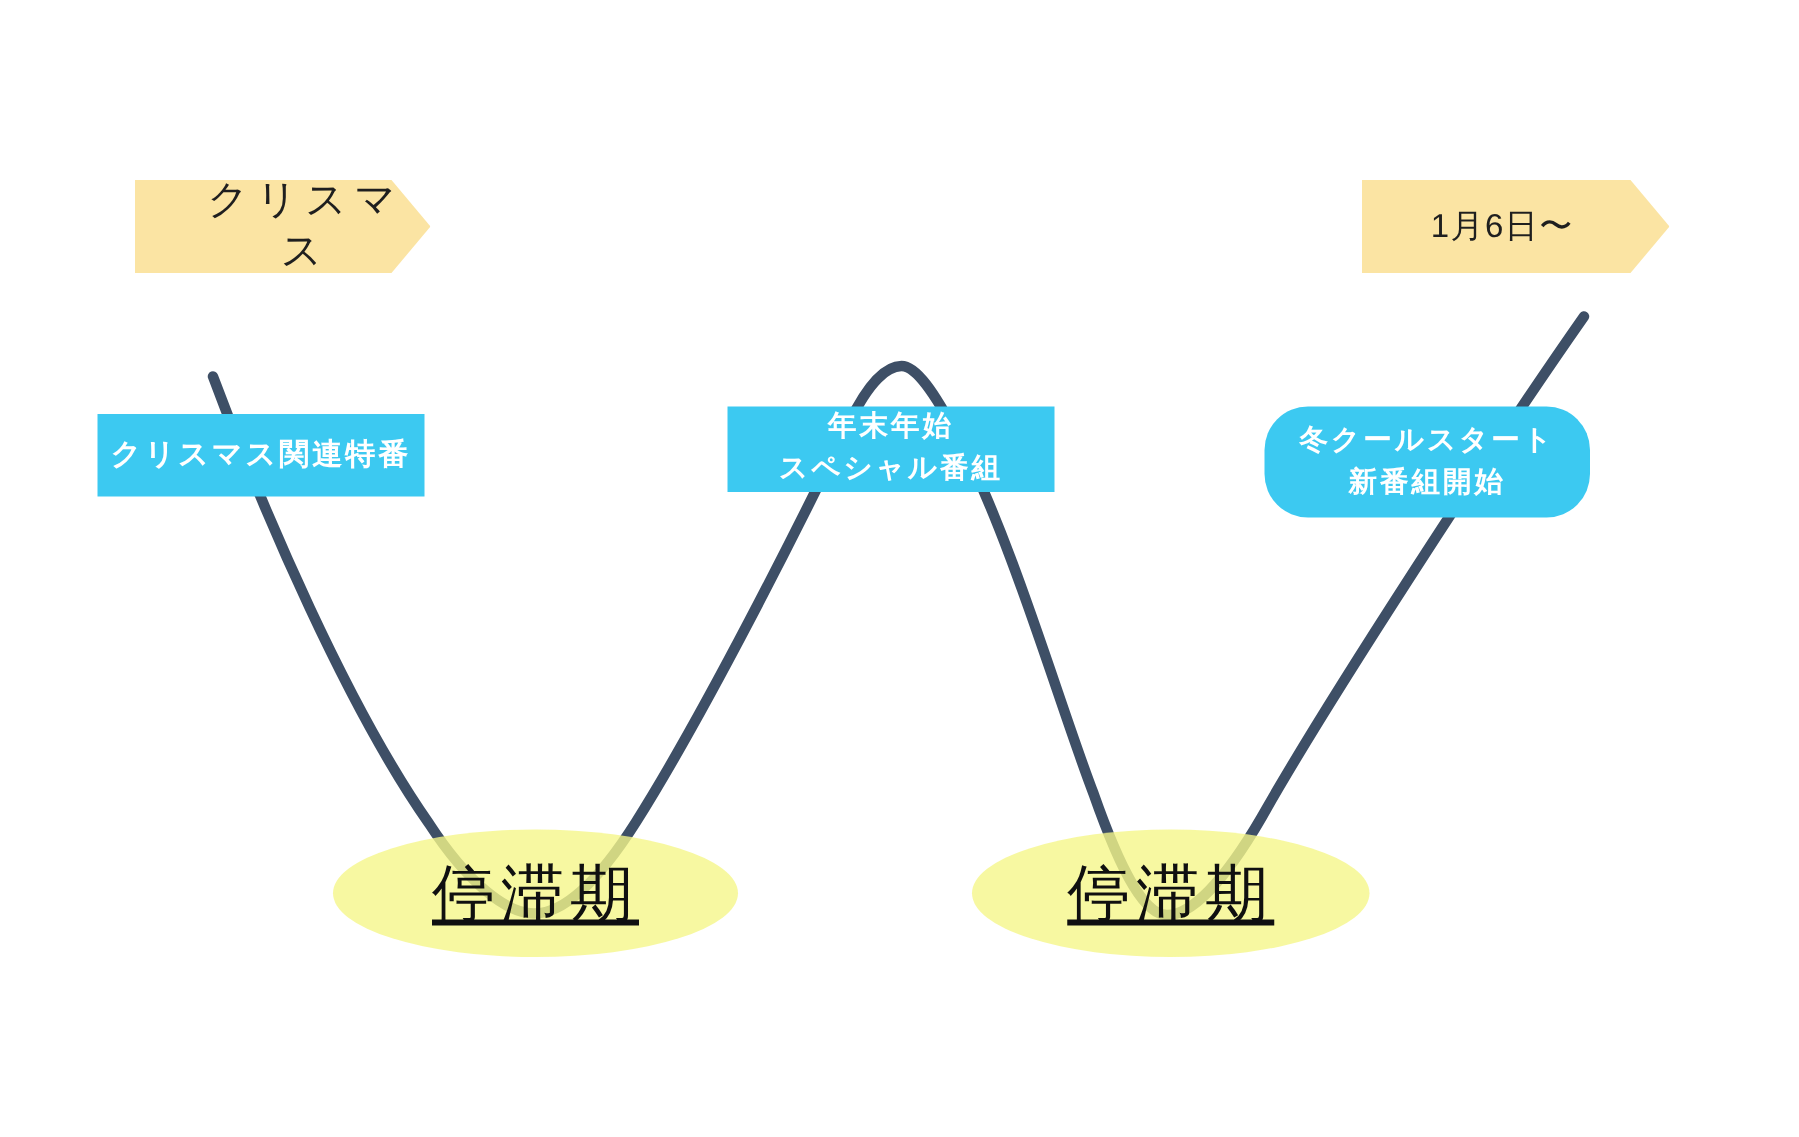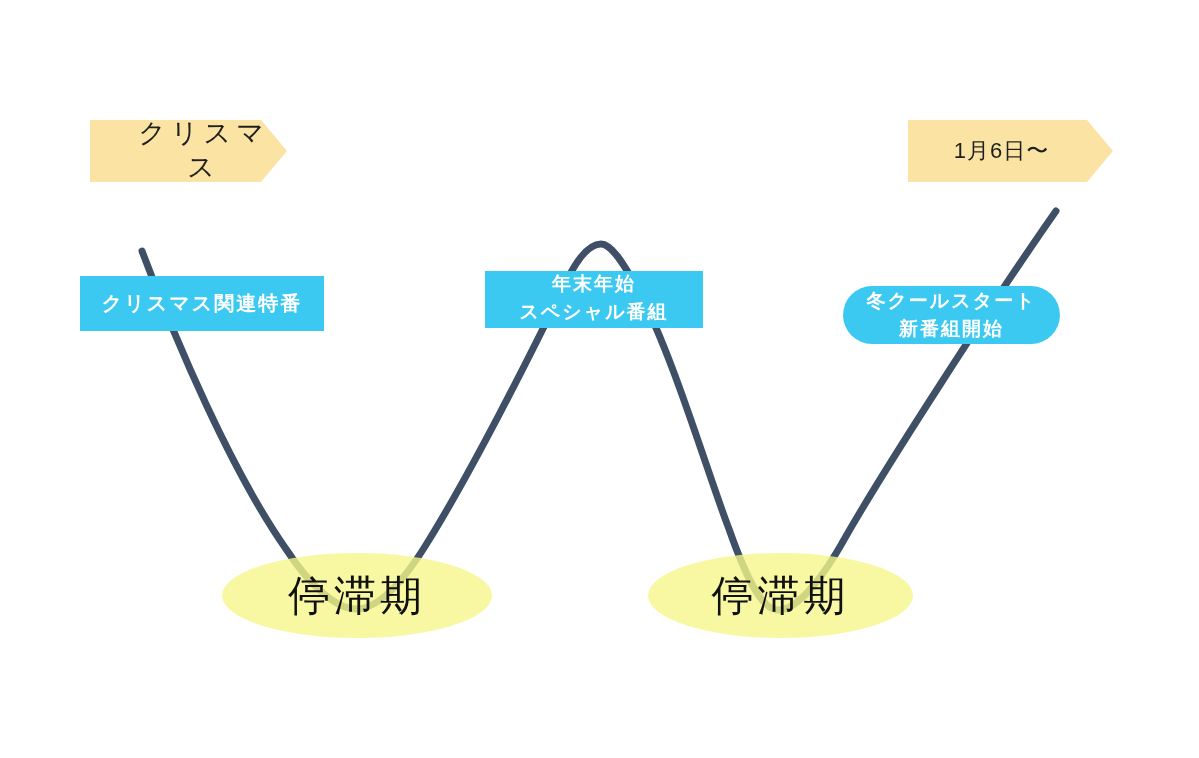--- a/index.html
+++ b/index.html
@@ -63,20 +63,21 @@
     background: rgba(245, 246, 138, 0.80);
     border-radius: 50%;
     display: flex; align-items: center; justify-content: center;
     z-index: 2;
   }
   .stagnation .lbl {
     color: #101010;
     font-size: 42px;
     font-weight: 500;
     letter-spacing: 4px;
+    text-decoration: underline;
   }
 </style>
 </head>
 <body>
 
 <div class="canvas">
 
   <svg class="curve-svg" viewBox="0 0 1199 758" xmlns="http://www.w3.org/2000/svg" aria-hidden="true">
     <path d="M 142 251
              C 176 342, 232 472, 286 549
@@ -98,25 +99,25 @@
     <span class="lbl">1月6日〜</span>
   </div>
 
   <div class="stagnation" style="left:222px; top:553px; width:270px; height:85px;">
     <span class="lbl">停滞期</span>
   </div>
   <div class="stagnation" style="left:648px; top:553px; width:265px; height:85px;">
     <span class="lbl">停滞期</span>
   </div>
 
-  <div class="event-box" style="left:65px;  top:276px; width:244px; height:55px;margin-left:15px;">
+  <div class="event-box" style="left:65px;  top:276px; width:218px; height:55px;">
     <span class="lbl" style="font-size:20px;">クリスマス関連特番</span>
   </div>
   <div class="event-box" style="left:485px; top:271px; width:218px; height:57px;font-family:Liberation Mono, monospace;">
     <span class="lbl">年末年始
 スペシャル番組</span>
   </div>
-  <div class="event-box" style="left:843px; top:286px; width:217px; height:58px;border-radius:29px;">
+  <div class="event-box" style="left:843px; top:271px; width:217px; height:74px;border-radius:29px;">
     <span class="lbl">冬クールスタート
 新番組開始</span>
   </div>
 
 </div>
 
 </body></html>

